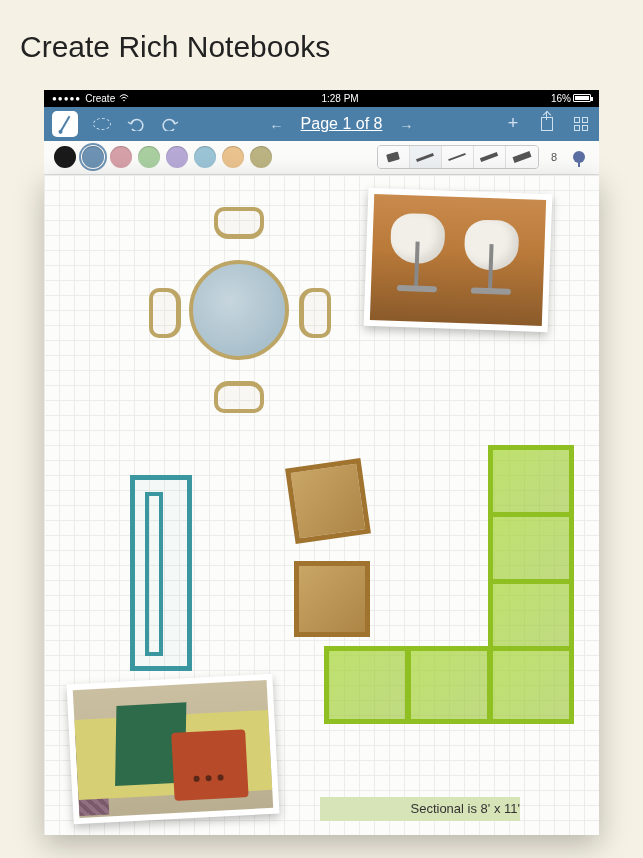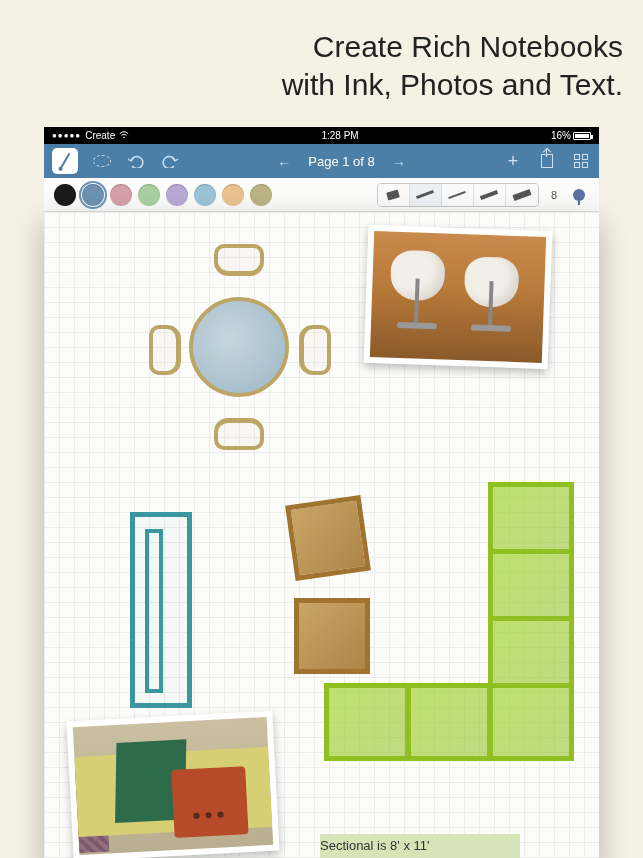--- a/index.html
+++ b/index.html
@@ -5,21 +5,21 @@
   * { box-sizing: border-box; margin: 0; padding: 0; }
   body {
     width: 643px;
     height: 858px;
     background: #f5f1e4;
     font-family: -apple-system, "Helvetica Neue", Helvetica, Arial, sans-serif;
     overflow: hidden;
     position: relative;
   }
   .headline {
-    text-align: right;
+    text-align: left;
     padding: 28px 20px 24px;
     font-size: 30px;
     font-weight: 300;
     color: #222;
     line-height: 1.25;
   }
   .device {
     margin: 0 auto;
     width: 555px;
     position: relative;
@@ -58,21 +58,21 @@
     display:flex; align-items:center; justify-content:center;
     position:relative;
   }
   .pen-mark {
     width:2px; height:18px; background:#4c7fa8; transform:rotate(30deg);
     position:relative;
   }
   .pen-mark::after{content:"";position:absolute;bottom:-2px;left:-1px;width:4px;height:4px;background:#4c7fa8;border-radius:50%;}
   .lasso { width:18px; height:12px; border:1px dashed #cfe0ee; border-radius:50%; }
   .arrow-l, .arrow-r { font-size:14px; }
-  .page-label { font-size:13px; color:#fff; }
+  .page-label { font-size:16px; color:#fff;text-decoration:underline; }
   .plus { font-size:18px; font-weight:200; }
   .grid-ico { width:14px; height:14px; display:grid; grid-template-columns:1fr 1fr; grid-template-rows:1fr 1fr; gap:2px; }
   .grid-ico span { border:1px solid #cfe0ee; }
   .share-ico { width:12px; height:14px; border:1px solid #cfe0ee; position:relative; }
   .share-ico::before { content:""; position:absolute; top:-6px; left:4px; width:1px; height:8px; background:#cfe0ee; }
   .share-ico::after { content:""; position:absolute; top:-6px; left:2px; width:5px; height:5px; border-top:1px solid #cfe0ee; border-left:1px solid #cfe0ee; transform:rotate(45deg); }
 
   .colorbar {
     height: 34px;
     background: #fbfbfa;
@@ -175,30 +175,29 @@
   .photo2 { left:26px; top:504px; width:206px; height:140px; transform:rotate(-3deg); }
   .photo2 .img { width:100%; height:100%; background:linear-gradient(180deg,#cbbfa2 0%, #b9ae90 100%); position:relative; overflow:hidden;}
   .sofa-back { position:absolute; left:0; right:0; top:30px; height:80px; background:#d7cf74; }
   .pillow-g { position:absolute; left:40px; top:18px; width:70px; height:80px; background:#2d6b4a; transform:skewX(-4deg); }
   .pillow-o { position:absolute; left:96px; top:48px; width:74px; height:68px; background:#b74a28; border-radius:4px; }
   .pillow-o::after{content:"";position:absolute;left:20px;top:44px;width:6px;height:6px;background:#5a2818;border-radius:50%;box-shadow:12px 0 #5a2818, 24px 0 #5a2818;}
   .side-pat { position:absolute; left:0; top:46px; width:30px; height:80px; background:repeating-linear-gradient(45deg,#7a5a6a,#7a5a6a 4px,#8f6f80 4px,#8f6f80 8px);}
 
   .caption {
     position:absolute; left:276px; top:622px; width:200px; height:24px;
-    background:#d7e4b8; color:#333; text-align:left; font-size:13px;
+    background:#d7e4b8; color:#333; text-align:right; font-size:13px;
     line-height:24px;
   }
 </style>
 </head>
 <body>
 
 <div class="headline">
   <span>Create Rich Notebooks</span><br>
-  <span>with Ink, Photos and Text.</span>
 </div>
 
 <div class="device">
 
   <div class="statusbar">
     <div class="sb-left">
       <span class="sb-dots">●●●●●</span>
       <span>Create</span>
       <span>
         <svg class="wifi" viewBox="0 0 12 9">

